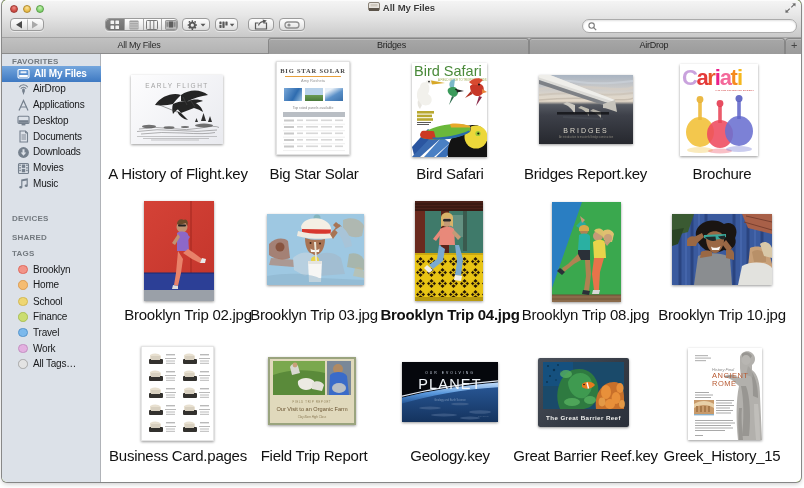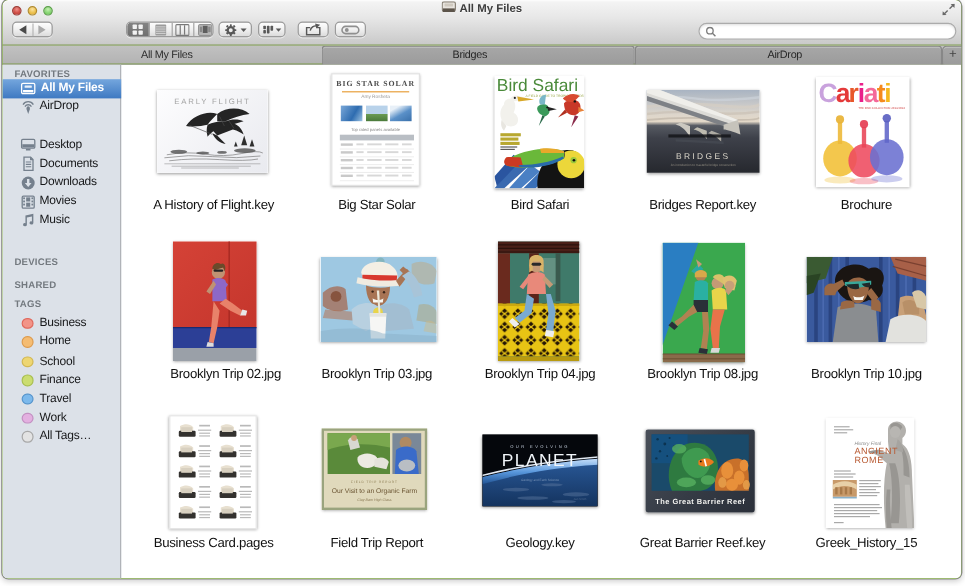--- a/index.html
+++ b/index.html
@@ -34,21 +34,21 @@
 .shead{position:absolute;left:10px;font-size:8px;font-weight:bold;color:#73797f;letter-spacing:0.2px;}
 .srow{position:absolute;left:0;width:99px;height:16px;font-size:10px;letter-spacing:-0.2px;color:#17181a;line-height:16px;}
 .srow .lbl{position:absolute;left:31px;top:0;}
 .srow svg{position:absolute;left:15px;top:1.5px;}
 #selrow{position:absolute;left:0;top:11.6px;width:99px;height:16px;
   background:linear-gradient(#74a6dd,#3e79c2);}
 #selrow .lbl{position:absolute;left:32px;font-size:10px;letter-spacing:-0.2px;font-weight:bold;color:#fff;line-height:16px;}
 .tagdot{position:absolute;left:16px;top:3px;width:9.5px;height:9.5px;border-radius:50%;}
 
 .th{position:absolute;overflow:hidden;}
-.cap{position:absolute;font-size:11px;letter-spacing:-0.25px;color:#111;text-align:left;white-space:nowrap;transform:translateX(-50%);}
+.cap{position:absolute;font-size:15px;letter-spacing:-0.25px;color:#111;text-align:left;white-space:nowrap;transform:translateX(-50%);}
 .shadow1{box-shadow:0 1px 2.5px rgba(0,0,0,0.4);}
 </style>
 </head>
 <body>
 <div id="win">
   <div id="chrome">
     <div class="tl" id="tl-r"></div>
       <div class="tl" id="tl-o"></div>
       <div class="tl" id="tl-g"></div>
     <div id="title"><svg width="12" height="11" viewBox="0 0 12 11">
@@ -176,20 +176,29 @@
       </div>
       <div class="srow" style="top:27.4px;">
           <span class="lbl">AirDrop</span>
         <svg width="13" height="13" viewBox="0 0 13 13">
             <g fill="none" stroke="#75808d" stroke-width="1.1">
               <path d="M2.2 4.2 a5 5 0 0 1 8.6 0"></path>
               <path d="M3.8 5.8 a3.2 3.2 0 0 1 5.4 0"></path>
             </g>
             <circle cx="6.5" cy="7" r="1.4" fill="#75808d"></circle>
             <path d="M4.9 7.4 L6.5 12 L8.1 7.4 Z" fill="#75808d"></path>
+          </svg>
+      </div>
+      <div class="srow" style="top:43.1px;">
+          <span class="lbl">Applications</span>
+        <svg width="13" height="13" viewBox="0 0 13 13">
+            <g fill="none" stroke="#75808d" stroke-width="1.2">
+              <path d="M2 11.5 L6.5 1.5 L11 11.5"></path>
+              <path d="M3.6 8 L9.4 8"></path>
+            </g>
           </svg>
       </div>
       <div class="srow" style="top:58.9px;">
           <span class="lbl">Desktop</span>
         <svg width="13" height="13" viewBox="0 0 13 13">
             <rect x="1" y="2.2" width="11" height="7.2" rx="1" fill="none" stroke="#75808d" stroke-width="1.1"></rect>
             <rect x="1.6" y="6.2" width="9.8" height="2.6" fill="#75808d"></rect>
             <rect x="4.6" y="10" width="3.8" height="1.4" fill="#75808d"></rect>
           </svg>
       </div>
@@ -232,21 +241,21 @@
           <span class="lbl">Music</span>
         <svg width="13" height="13" viewBox="0 0 13 13">
             <path d="M4.2 2.5 L10.8 1.2 L10.8 8.8 A1.6 1.3 0 1 1 9.6 7.5 L9.6 3.4 L5.4 4.3 L5.4 10.3 A1.6 1.3 0 1 1 4.2 9 Z" fill="#75808d"></path>
           </svg>
       </div>
       <div class="shead" style="top:160px;">DEVICES</div>
       <div class="shead" style="top:179px;">SHARED</div>
       <div class="shead" style="top:195px;">TAGS</div>
       <div class="srow" style="top:207.7px;">
           <span class="tagdot" style="background:#f29488;border:1px solid #e06a5e;"></span>
-          <span class="lbl">Business</span>
+          <span class="lbl">Brooklyn</span>
         </div>
       <div class="srow" style="top:223.4px;">
           <span class="tagdot" style="background:#f5bc72;border:1px solid #dd9c50;"></span>
           <span class="lbl">Home</span>
         </div>
       <div class="srow" style="top:239.5px;">
           <span class="tagdot" style="background:#eed672;border:1px solid #d2b854;"></span>
           <span class="lbl">School</span>
         </div>
       <div class="srow" style="top:255.2px;">
@@ -563,21 +572,21 @@
         <rect x="28" y="18" width="8" height="2.4" rx="1.2" fill="#2a2a2a"></rect>
         <path d="M25 28 C30 25 36 25 39 28 L40 44 L24 44 Z" fill="#e8897a"></path>
         <path d="M25 29 L18 38 L21 40 L27 32 Z" fill="#e8897a"></path>
         <path d="M39 29 L46 36 L43 39 L37 32 Z" fill="#c59a76"></path>
         <path d="M24 44 L22 58 L14 64 L18 68 L28 60 L30 48 Z" fill="#7aaad0"></path>
         <path d="M40 44 L42 60 L40 74 L46 75 L48 58 L44 44 Z" fill="#7aaad0"></path>
         <path d="M12 64 L18 69 L14 72 L9 67 Z" fill="#eee"></path>
         <path d="M40 74 L47 75 L46 80 L39 79 Z" fill="#eee"></path>
       </svg>
     </div>
-    <div class="cap" style="left:448px;top:252.3px;">Brooklyn Trip 04.jpg</div>
+    <div class="cap" style="left:448px;top:252.3px;font-weight:bold;">Brooklyn Trip 04.jpg</div>
 
     <div class="th shadow1" style="left:550px;top:148px;width:69px;height:100px;">
       <svg width="69" height="100" viewBox="0 0 69 100">
         <rect width="69" height="100" fill="#3aa84e"></rect>
         <path d="M0 0 L30 0 L0 86 Z" fill="#2a7ec2"></path>
         <path d="M0 93 H69 V100 H0 Z" fill="#8a6a4a"></path>
         <path d="M0 93 H69" stroke="#6a4e32" stroke-width="1"></path>
         <path d="M0 97 H69" stroke="#6a4e32" stroke-width="0.8"></path>
 
         <path d="M24 24 L30 18 L34 22 L30 28 Z" fill="#2aa8a0"></path>

